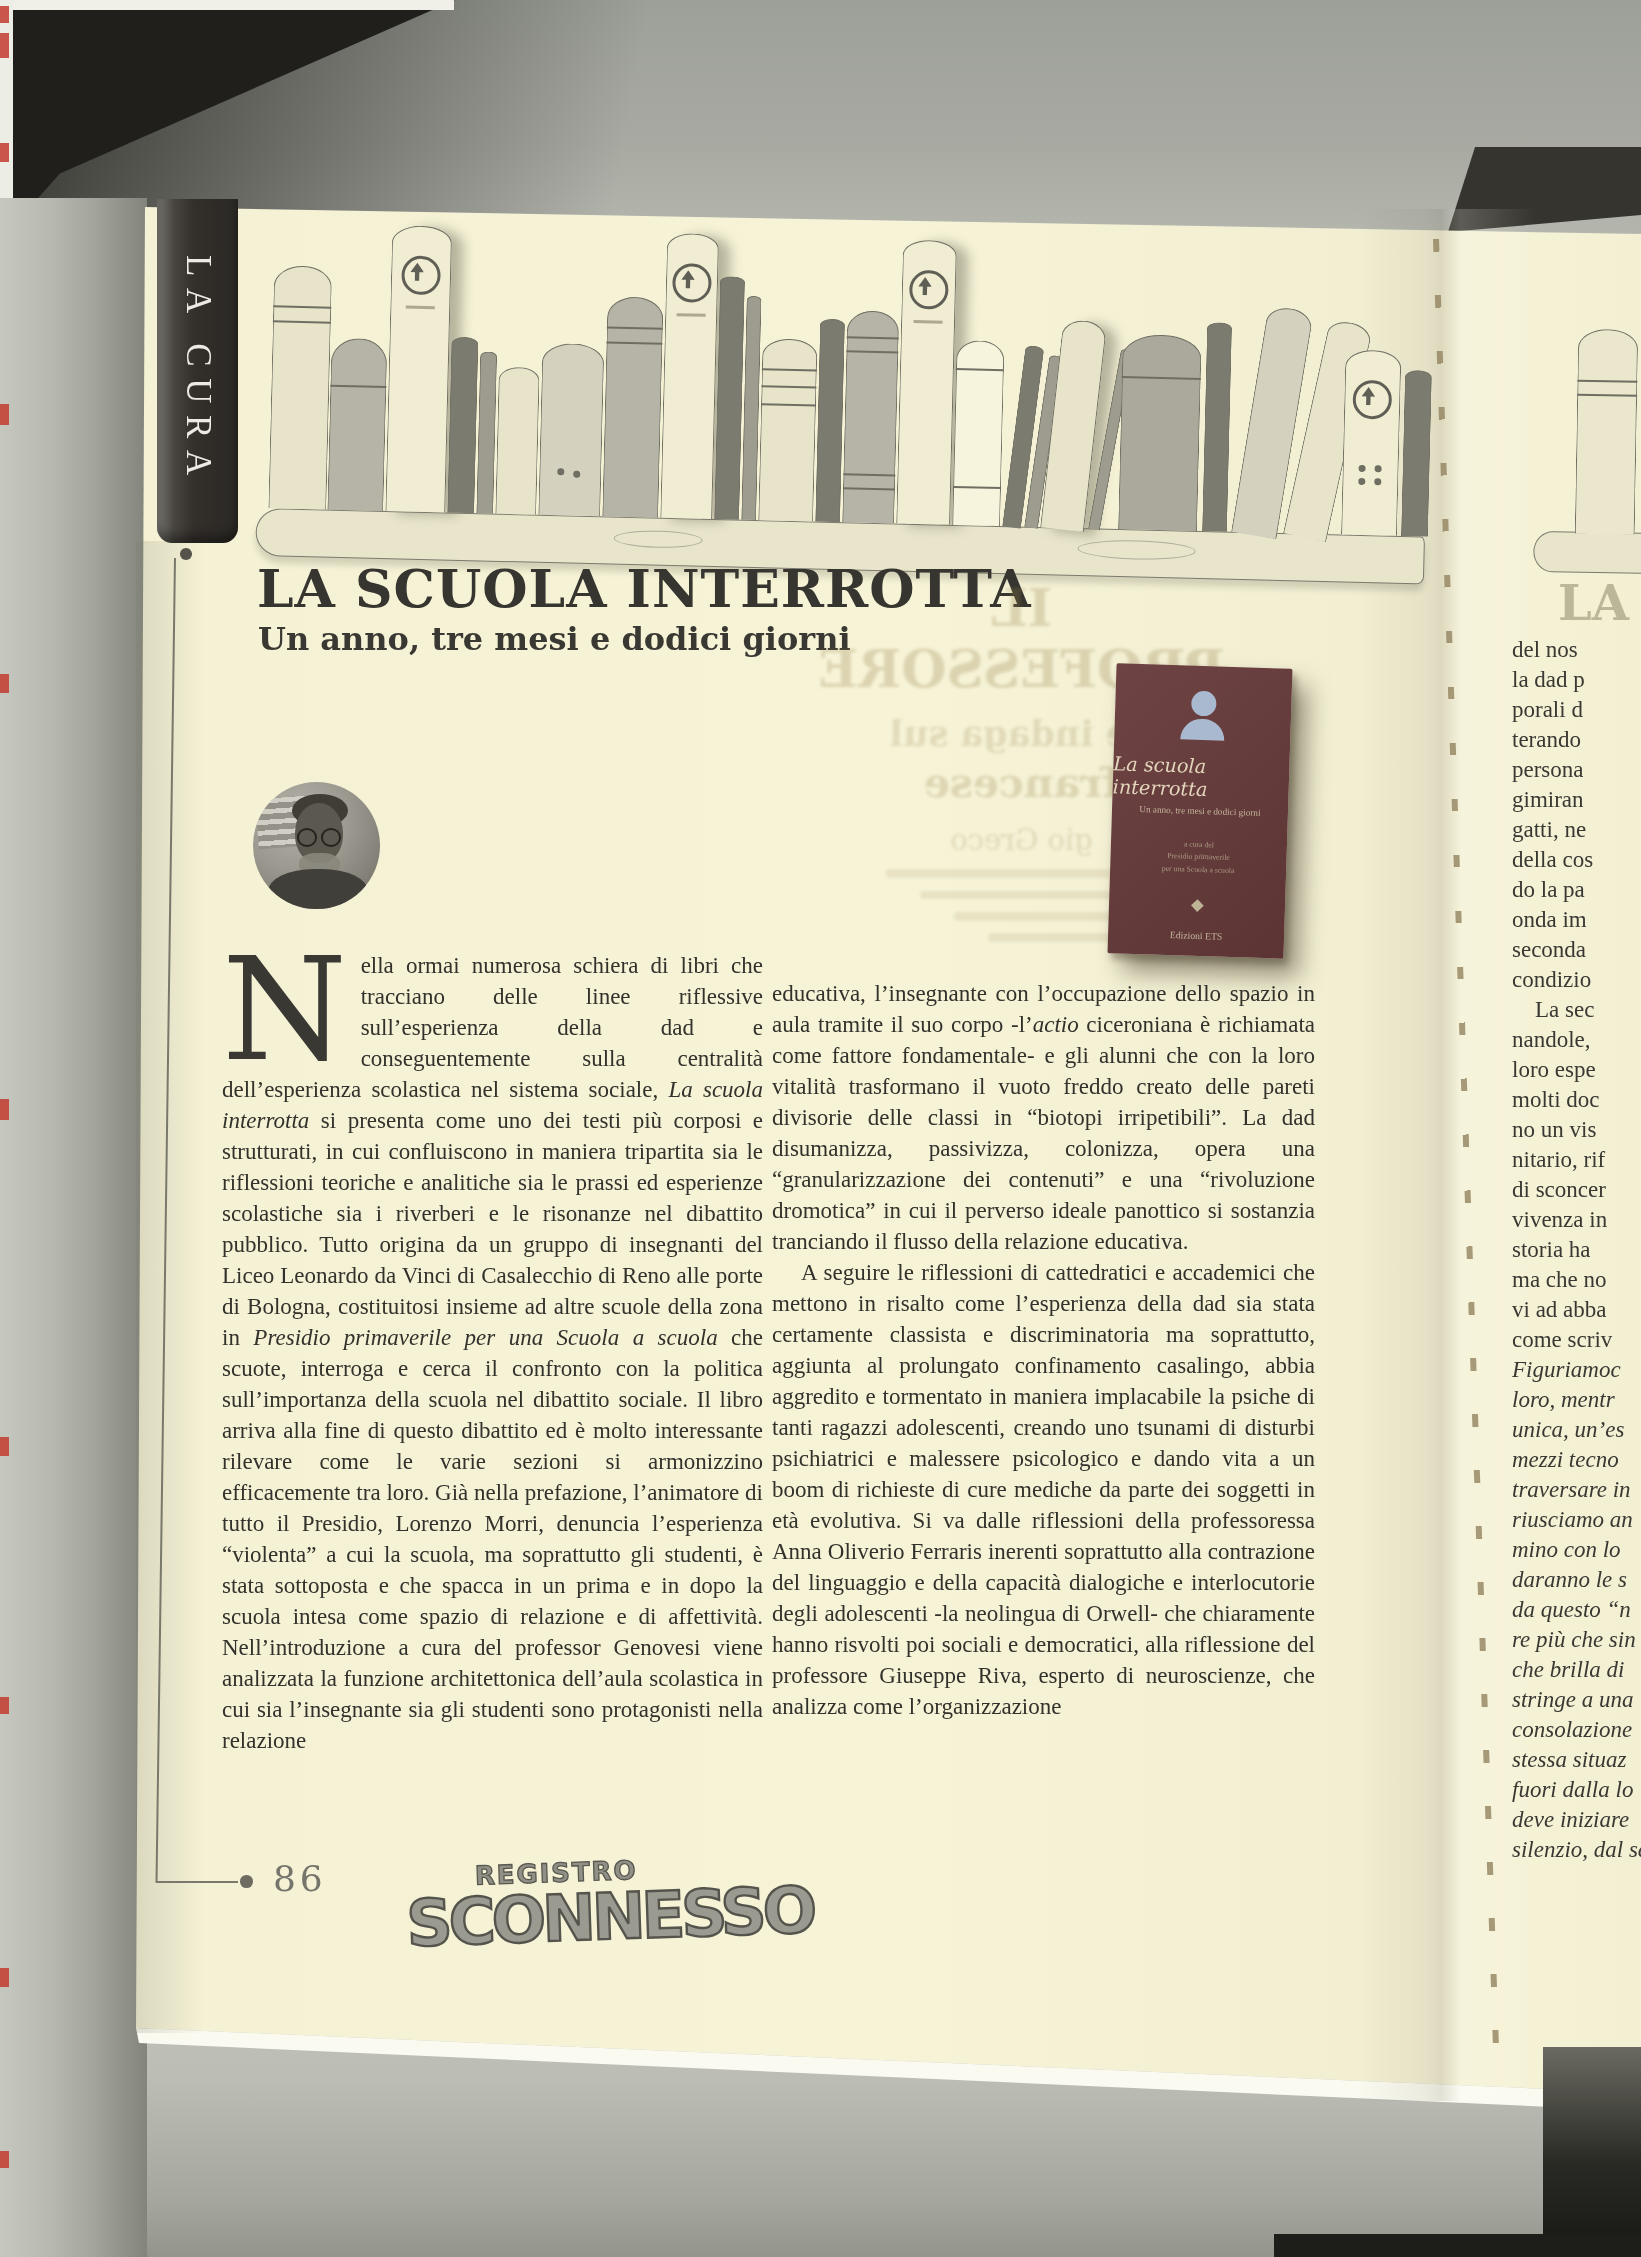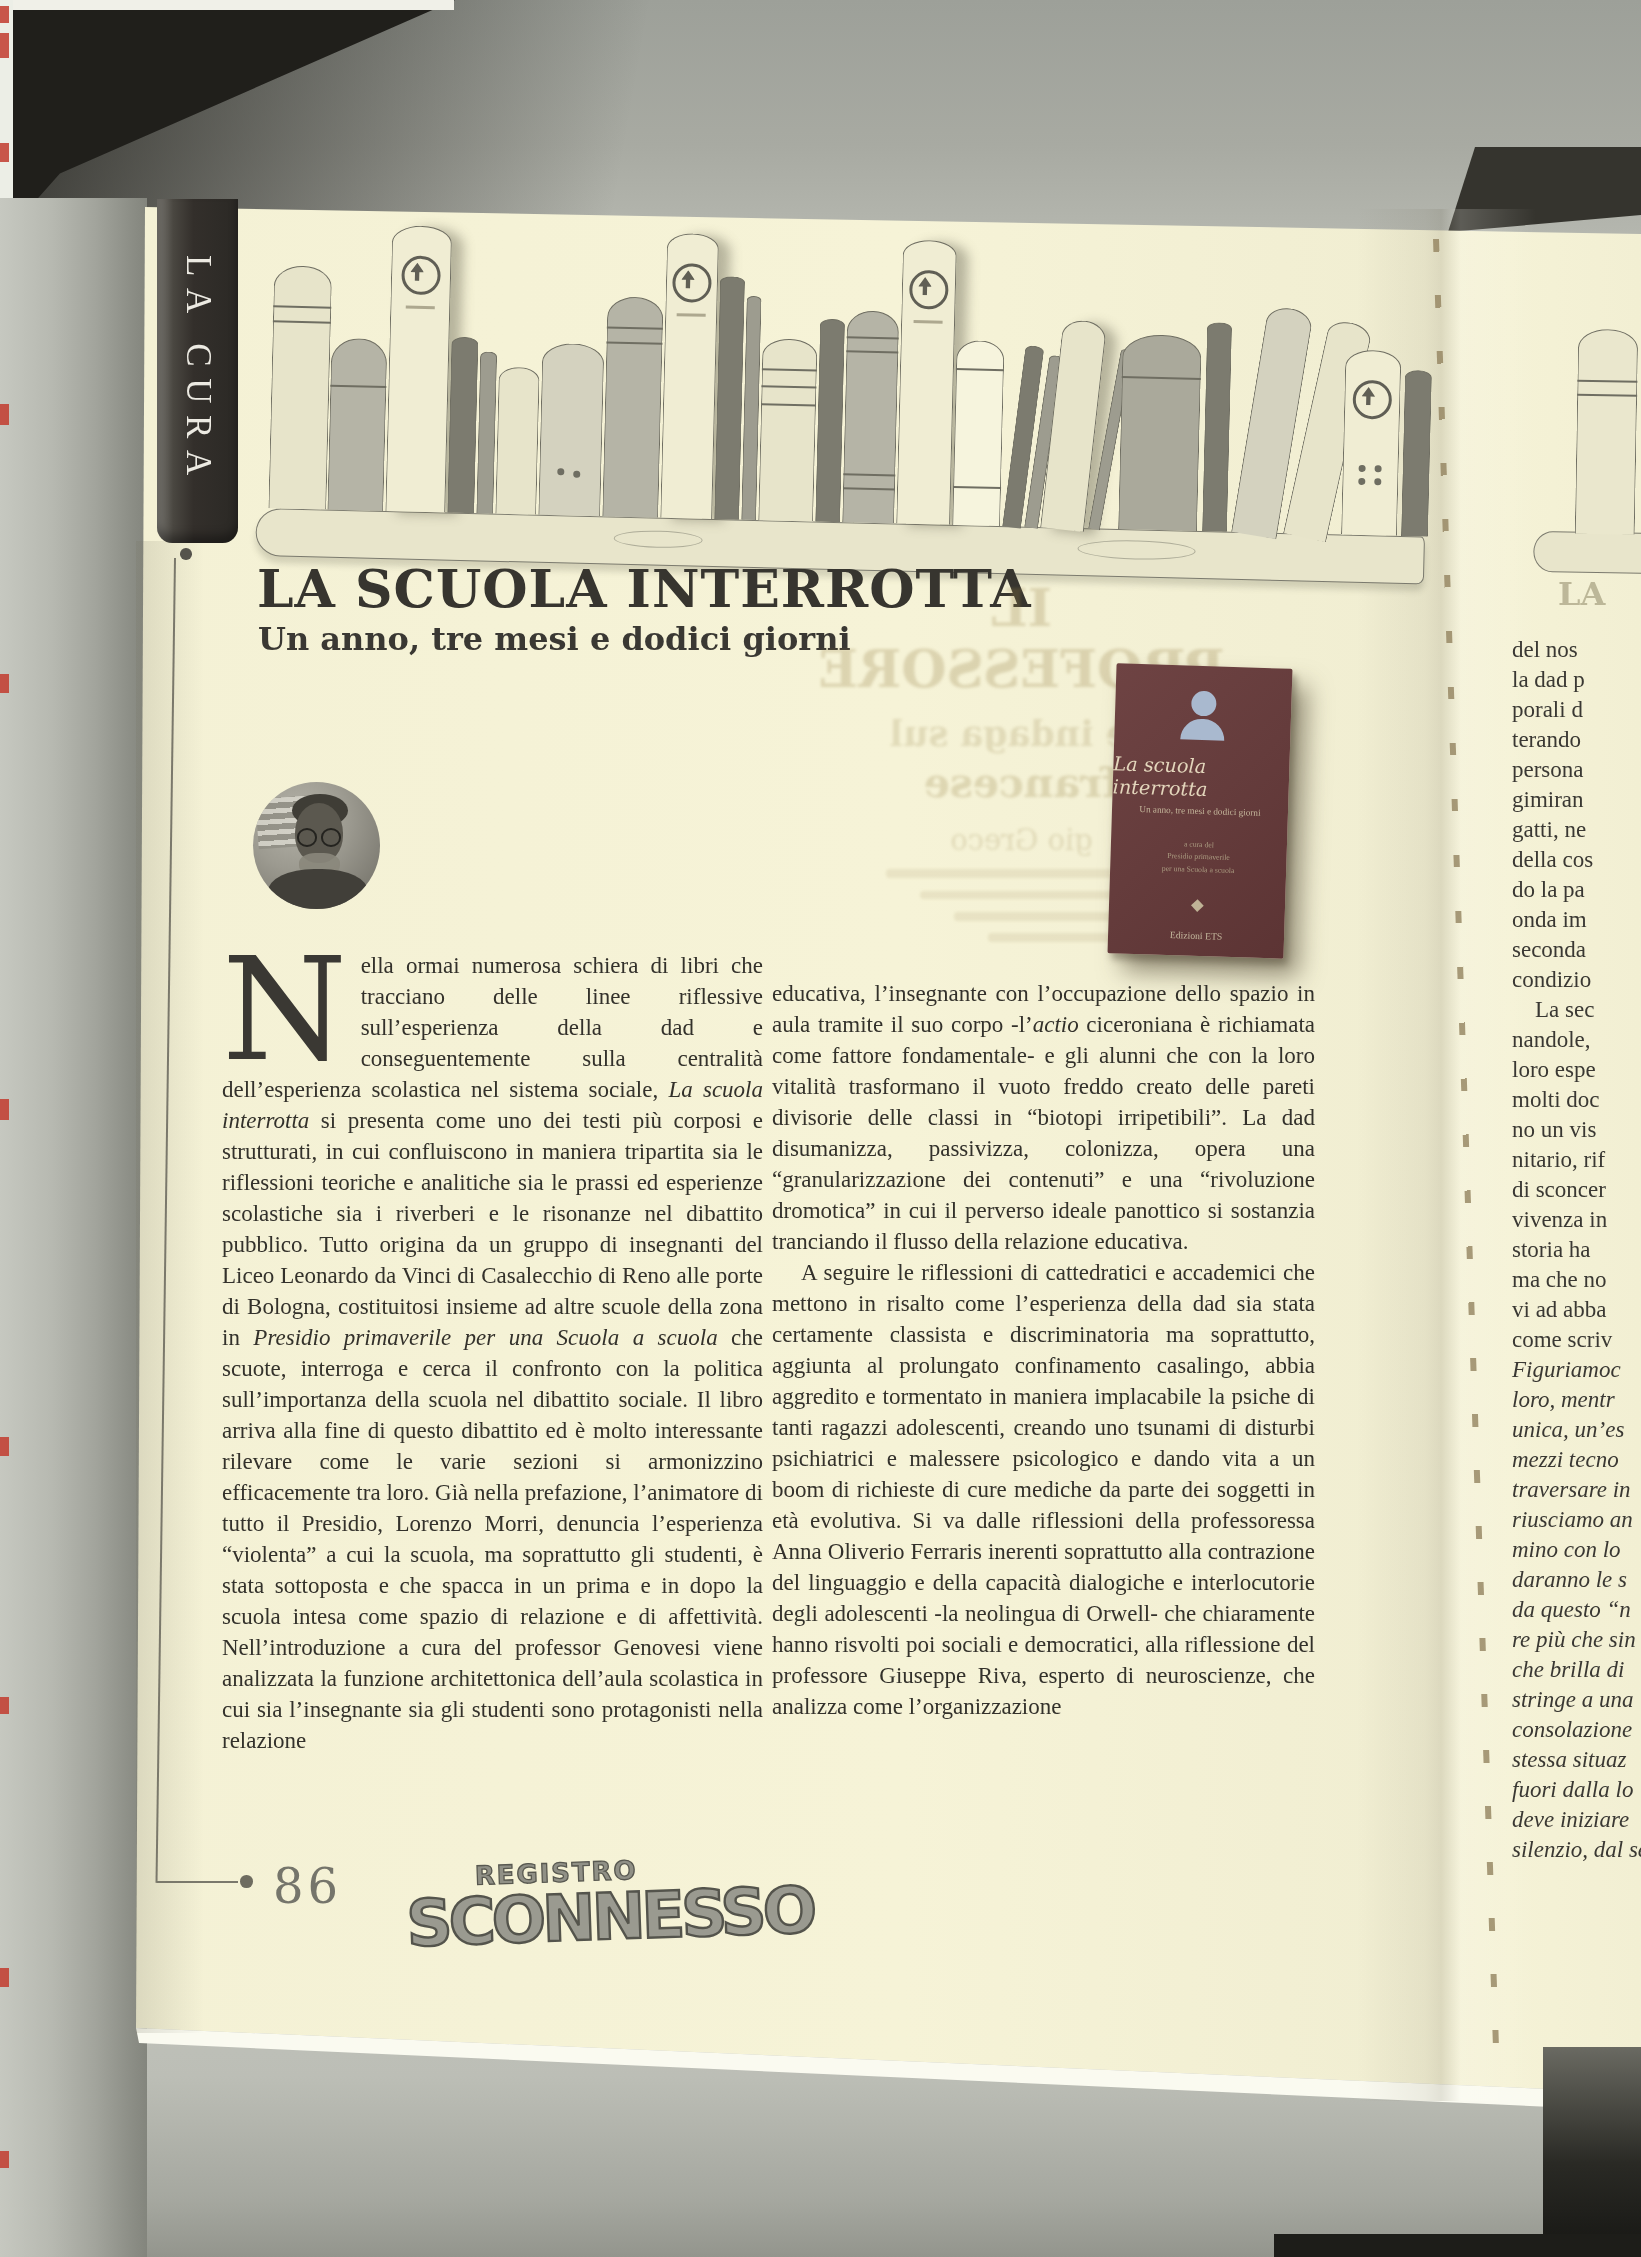--- a/index.html
+++ b/index.html
@@ -38,21 +38,21 @@
   .tab{left:157px;top:199px;width:81px;height:344px;border-radius:0 0 15.4px 15.4px;
     background:linear-gradient(90deg,#7b7973 0,#4a4741 20%,#332f2b 45%,#2b2925 100%);
     box-shadow:inset 0 -7.7px 9.7px rgba(0,0,0,.35);display:flex;align-items:center;justify-content:center;}
   .tab span{writing-mode:vertical-rl;color:#eceae2;font-size:35px;letter-spacing:11.6px;
     font-family:"Liberation Serif",serif;}
   .tab-dot{left:180px;top:548px;width:11.6px;height:11.6px;border-radius:50%;background:#55534c;}
   .vline{left:174px;top:558px;width:1.9px;height:1325px;background:#7a786b;
     transform:rotate(0.8deg);transform-origin:top center;}
   .hline{left:157px;top:1881px;width:81px;height:1.9px;background:#7a786b;}
   .hline-dot{left:240px;top:1875px;width:12.6px;height:12.6px;border-radius:50%;background:#6e6c60;}
-  .pageno{left:273px;top:1858px;font-family:"DejaVu Serif",serif;font-size:48px;color:#75756b;letter-spacing:3.9px;}
+  .pageno{left:273px;top:1858px;font-family:"DejaVu Serif",serif;font-size:36px;color:#75756b;letter-spacing:3.9px;}
   
   .shelf{left:263px;top:235px;width:1173px;height:338px;transform:rotate(1.4deg);transform-origin:top left;}
   .plank{position:absolute;left:0;top:273px;width:1167px;height:46px;background:#e8e5cb;
     border:1.9px solid #7b7a6e;border-radius:25px 3.9px 7.7px 25px/50% 7.7px 7.7px 50%;
     box-shadow:0 6.8px 6.8px rgba(92,90,72,.22);}
   .grain{position:absolute;border:1.9px solid rgba(128,127,113,.55);border-radius:50%;}
   .book{position:absolute;bottom:65px;border:1.9px solid #6f6e62;border-bottom:none;box-sizing:border-box;}
   .band{position:absolute;left:-1px;right:-1px;height:1.9px;background:#6f6e62;}
   .blogo{position:absolute;left:50%;transform:translateX(-50%);top:29px;width:33px;height:33px;
     border:3.9px solid #605f55;border-radius:50%;}
@@ -99,21 +99,21 @@
   
   .col{font-family:"Liberation Serif",serif;font-size:23px;line-height:31px;color:#33312b;
     text-align:justify;}
   .col1{left:222px;top:950px;width:541px;height:917px;overflow:hidden;}
   .col2{left:772px;top:978px;width:543px;height:1070px;overflow:hidden;}
   .dropcap{float:left;font-family:"DejaVu Serif",serif;font-size:143px;line-height:108px;
     padding:5.8px 13.5px 0 0;color:#3a3833;}
   .p2{text-indent:29px;}
   .col i{font-style:italic;}
   
-  .rp-ghost{left:1558px;top:575px;font-family:"DejaVu Serif",serif;font-weight:bold;font-size:32px;
+  .rp-ghost{left:1558px;top:575px;font-family:"DejaVu Serif",serif;font-weight:bold;font-size:48px;
     color:rgba(122,112,80,.45);filter:blur(0.6px);}
   .rp-col{left:1512px;top:635px;width:135px;font-family:"Liberation Serif",serif;
     font-size:23px;color:#3a3833;}
   .rp-line{height:30px;line-height:30px;white-space:nowrap;}
   .rp-line.it{font-style:italic;}
   .rp-line.ind{text-indent:23px;}
   
   .logo{left:406px;top:1856px;transform:rotate(-2deg);font-family:"DejaVu Sans",sans-serif;}
   .logo-top{margin-left:70px;font-size:26px;font-weight:800;letter-spacing:1.9px;color:#90908 6;
     color:#909086;-webkit-text-stroke:1.3px #585850;}

